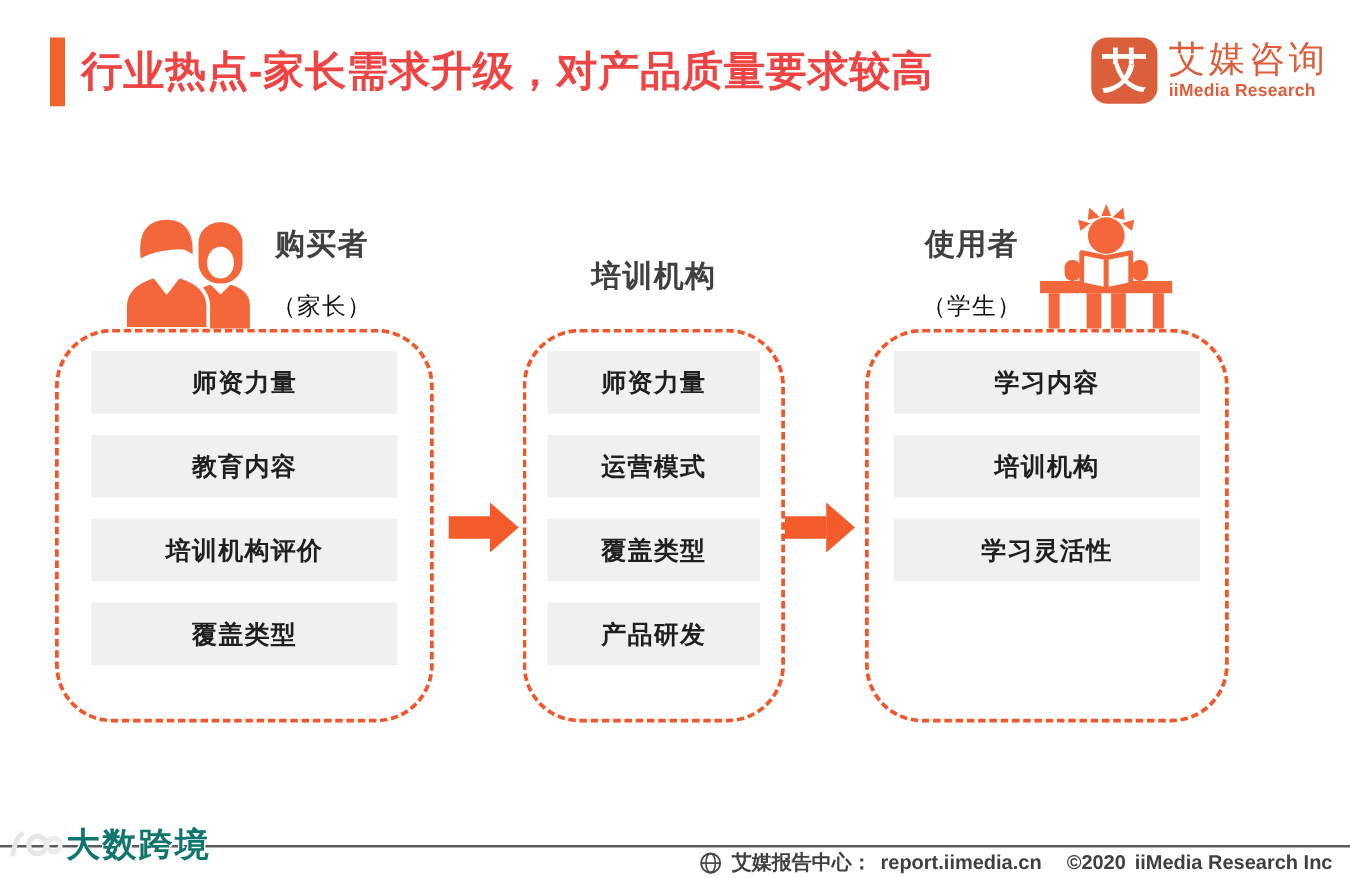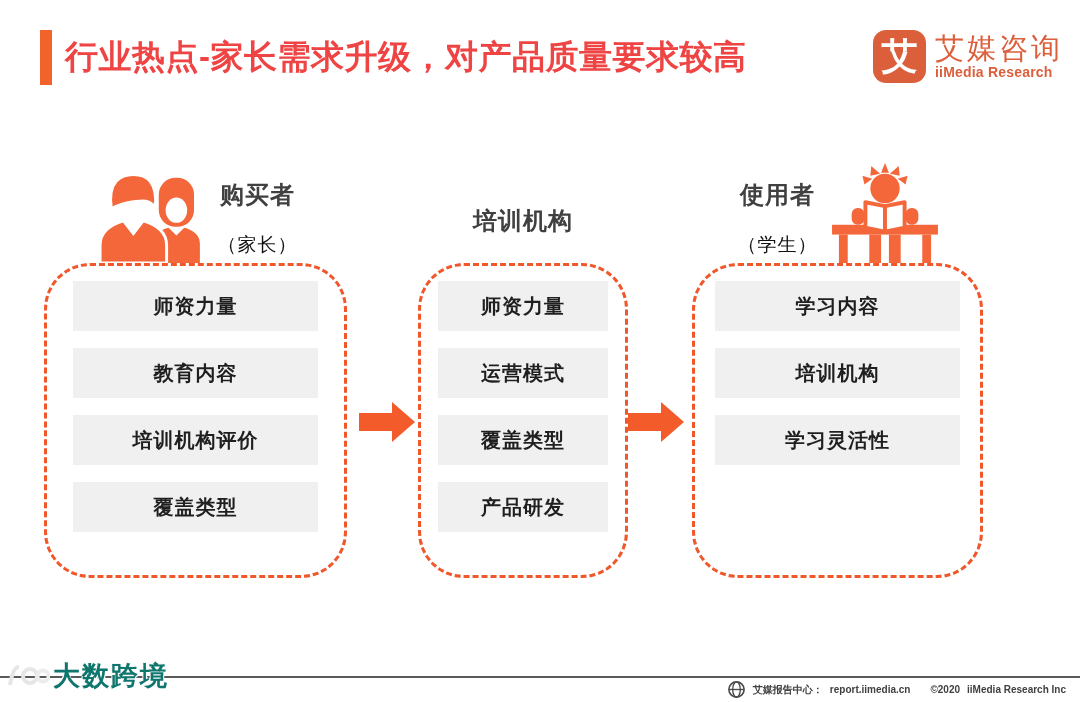--- a/index.html
+++ b/index.html
@@ -39,21 +39,21 @@
   .arrow { position:absolute; top:402px; display:flex; align-items:center; height:40px; }
   #arrow-1 { left:359px; } #arrow-2 { left:628px; }
   .arrow-shaft { width:33px; height:18px; background:var(--arrow,#F45B2B); }
   .arrow-head { width:0; height:0; border-top:20px solid transparent;
     border-bottom:20px solid transparent; border-left:23px solid var(--arrow,#F45B2B); }
   
   .icon-orange { color:var(--icon,#F4673A); }
   
   .footer-line { position:absolute; left:0; right:0; top:676px; border-top:2px solid #5a5a5a; }
   .footer { position:absolute; right:14px; top:680px; display:flex; align-items:center; gap:7px;
-    font-size:10px; font-weight:600; color:#404040; }
+    font-size:16px; font-weight:600; color:#404040; }
   .footer .sep { width:6px; }
   .watermark { position:absolute; left:4px; top:658px; display:flex; align-items:center; gap:3px; z-index:5; }
   .watermark-text { font-size:27px; font-weight:700; color:#0f766e;
     text-shadow:1px 1px 0 #ffffff, -1px -1px 0 #f7f7f7; letter-spacing:2px; }
 </style>
 </head>
 <body>
 
 <div class="title-row">
   <div class="title-bar"></div>

